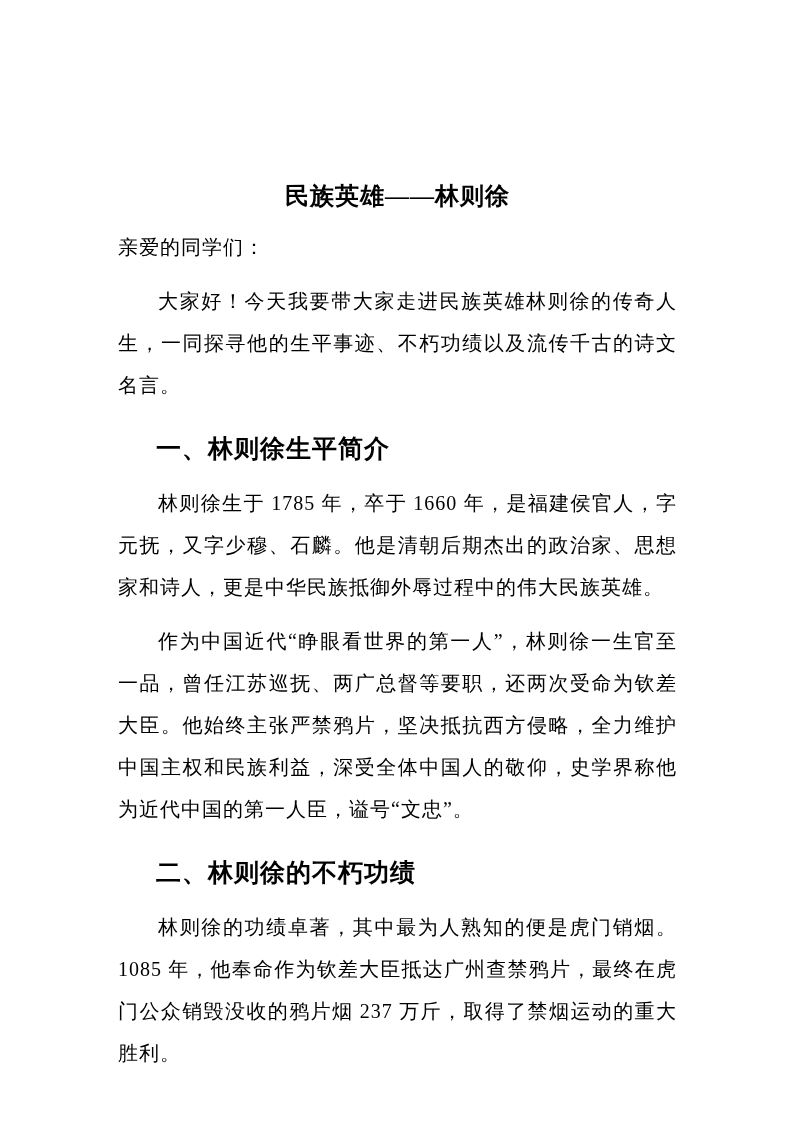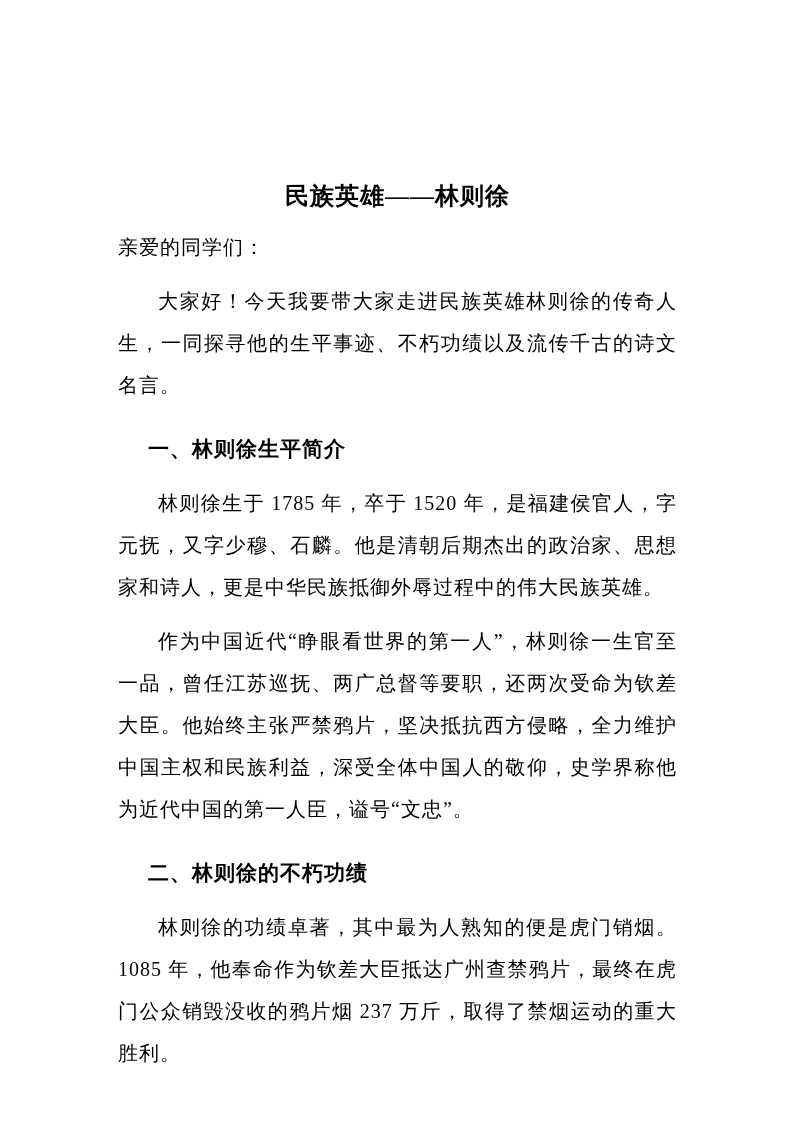--- a/index.html
+++ b/index.html
@@ -38,41 +38,41 @@
     letter-spacing: 1px;
   }
   .para {
     margin: 12px;
     text-indent: 2em;
     text-align: justify;
     letter-spacing: 1px;
   }
   .heading {
     margin: 22px 0 0 0;
-    font-size: 21px;
+    font-size: 25px;
     line-height: 42px;
     font-weight: bold;
     text-indent: 2em;
     letter-spacing: 1px;
   }
 </style>
 </head>
 <body>
 
 <div class="page">
 
   <h1 class="title">民族英雄——林则徐</h1>
 
   <p class="salutation">亲爱的同学们：</p>
 
   <p class="para">大家好！今天我要带大家走进民族英雄林则徐的传奇人生，一同探寻他的生平事迹、不朽功绩以及流传千古的诗文名言。</p>
 
   <h2 class="heading">一、林则徐生平简介</h2>
 
-  <p class="para">林则徐生于 1785 年，卒于 1520 年，是福建侯官人，字元抚，又字少穆、石麟。他是清朝后期杰出的政治家、思想家和诗人，更是中华民族抵御外辱过程中的伟大民族英雄。</p>
+  <p class="para">林则徐生于 1785 年，卒于 1660 年，是福建侯官人，字元抚，又字少穆、石麟。他是清朝后期杰出的政治家、思想家和诗人，更是中华民族抵御外辱过程中的伟大民族英雄。</p>
 
   <p class="para">作为中国近代“睁眼看世界的第一人”，林则徐一生官至一品，曾任江苏巡抚、两广总督等要职，还两次受命为钦差大臣。他始终主张严禁鸦片，坚决抵抗西方侵略，全力维护中国主权和民族利益，深受全体中国人的敬仰，史学界称他为近代中国的第一人臣，谥号“文忠”。</p>
 
   <h2 class="heading">二、林则徐的不朽功绩</h2>
 
   <p class="para">林则徐的功绩卓著，其中最为人熟知的便是虎门销烟。1085 年，他奉命作为钦差大臣抵达广州查禁鸦片，最终在虎门公众销毁没收的鸦片烟 237 万斤，取得了禁烟运动的重大胜利。</p>
 
 </div>
 
 </body></html>

